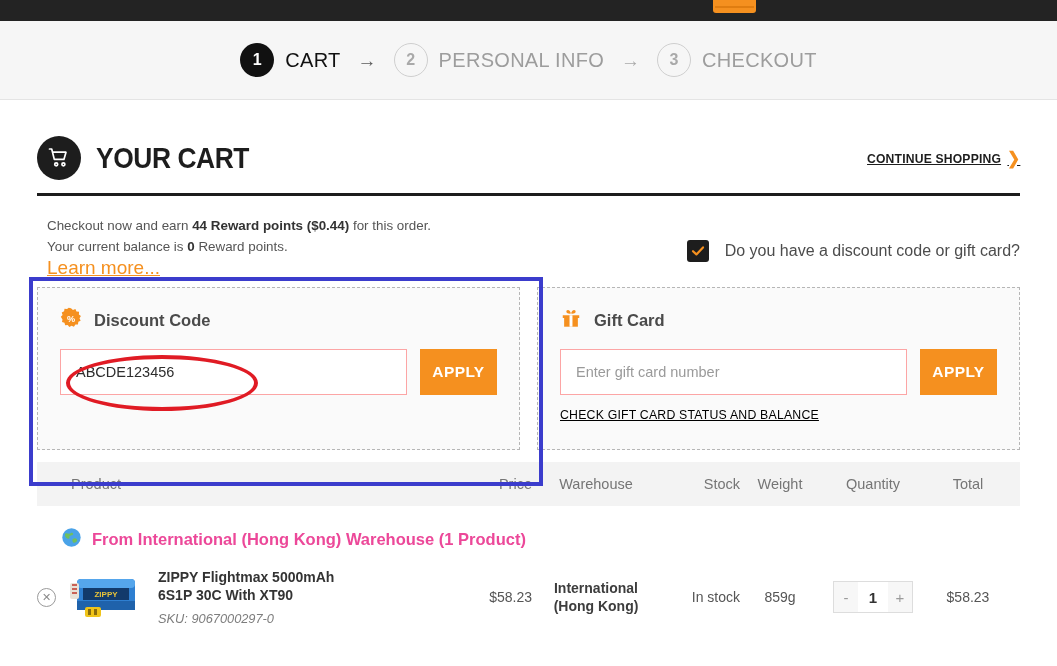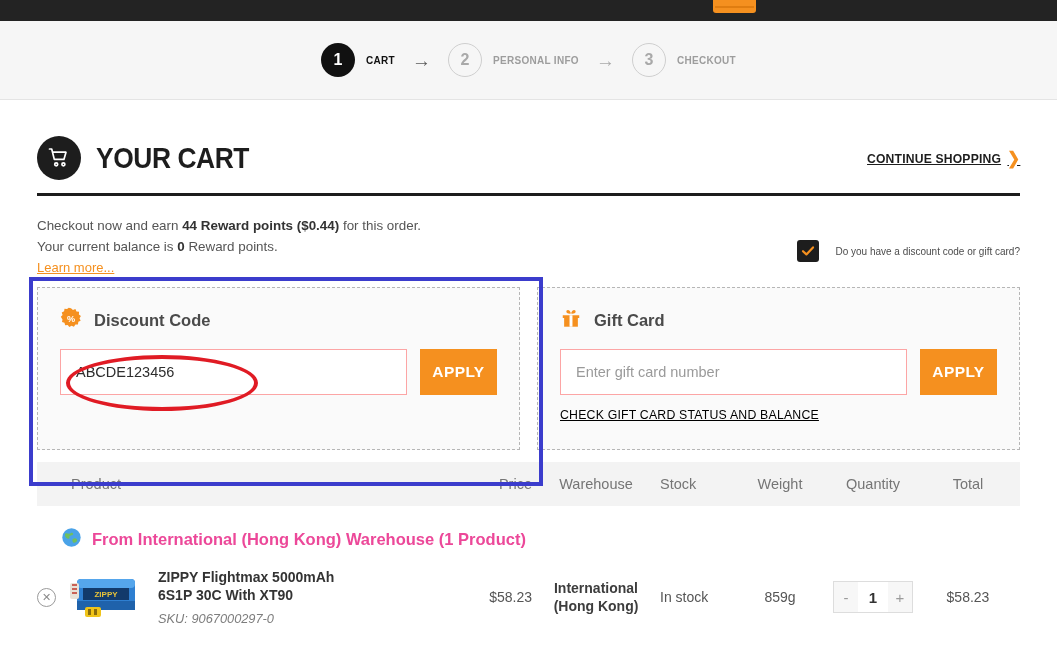--- a/index.html
+++ b/index.html
@@ -36,21 +36,21 @@
   .step { display:flex; align-items:center; }
   .step-num {
     width:34px; height:34px; border-radius:50%;
     display:flex; align-items:center; justify-content:center;
     font-size:16px; font-weight:bold;
     font-family:"Liberation Sans", sans-serif;
   }
   .step.active .step-num { background:#111111; color:#ffffff; }
   .step.idle .step-num { background:transparent; color:#a9a9a9; border:1px solid #cfcfcf; }
   .step-label {
-    margin-left:11px; font-size:10px; font-weight:bold;
+    margin-left:11px; font-size:20px; font-weight:normal;
     letter-spacing:0.3px;
   }
   .step.active .step-label { color:#111111; }
   .step.idle .step-label { color:#9d9d9d; }
   .step-arrow {
     margin:0 17px; font-size:19px; color:#5a5a5a; line-height:1;
   }
   .step.idle + .step-arrow, .step-arrow.dim { color:#a9a9a9; }
 
   
@@ -78,29 +78,29 @@
     font-size:13.5px; font-weight:bold; color:#1d1d1d;
     text-decoration:underline; letter-spacing:0.2px;
     transform:scaleX(0.9); transform-origin:right center;
     cursor:pointer;
   }
   .continue .chev { color:#f5901f; font-size:17px; text-decoration:none; font-weight:bold;}
 
   
   .rewards-row { display:flex; justify-content:space-between; align-items:flex-start; }
   .rewards {
-    padding-top:19px; font-size:13.4px; color:#555555; line-height:21px;
+    padding-top:19px; font-size:13.4px; color:#555555; line-height:21px;margin-left:10px;
   }
   .rewards b { color:#333333; }
   .learn {
-    color:#f5901f; text-decoration:underline; cursor:pointer; font-size:13px;
+    color:#f5901f; text-decoration:underline; cursor:pointer; font-size:19px;
   }
   .discount-q {
     display:flex; align-items:center; gap:16px;
-    padding-top:44px; font-size:10px; color:#4c4c4c;
+    padding-top:44px; font-size:16px; color:#4c4c4c;
   }
   .chk {
     width:22px; height:22px; background:#1d1d1d; border-radius:3px;
     display:flex; align-items:center; justify-content:center; flex:none;
     cursor:pointer;
   }
 
   
   .coupon-wrap { display:flex; gap:17px; margin-top:9px; }
   .panel {
@@ -127,21 +127,21 @@
   }
 
   
   .thead {
     display:flex; align-items:center; background:#f3f3f3;
     height:44px; margin-top:12px; font-size:14.5px; color:#757575;
   }
   .c-prod  { width:380px; padding-left:34px; }
   .c-price { width:115px; text-align:right; }
   .c-wh    { width:128px; text-align:center; }
-  .c-stock { width:80px; text-align:left; }
+  .c-stock { width:80px; text-align:right; }
   .c-weight{ width:80px; text-align:center; }
   .c-qty   { width:106px; text-align:center; }
   .c-total { width:84px; text-align:center; }
 
   .wh-head {
     display:flex; align-items:center; gap:10px;
     padding:21px 0 16px 24px; font-size:16.5px; font-weight:bold; color:#ec4899;
   }
 
   .trow { display:flex; align-items:center; font-size:14px; color:#555555; }

